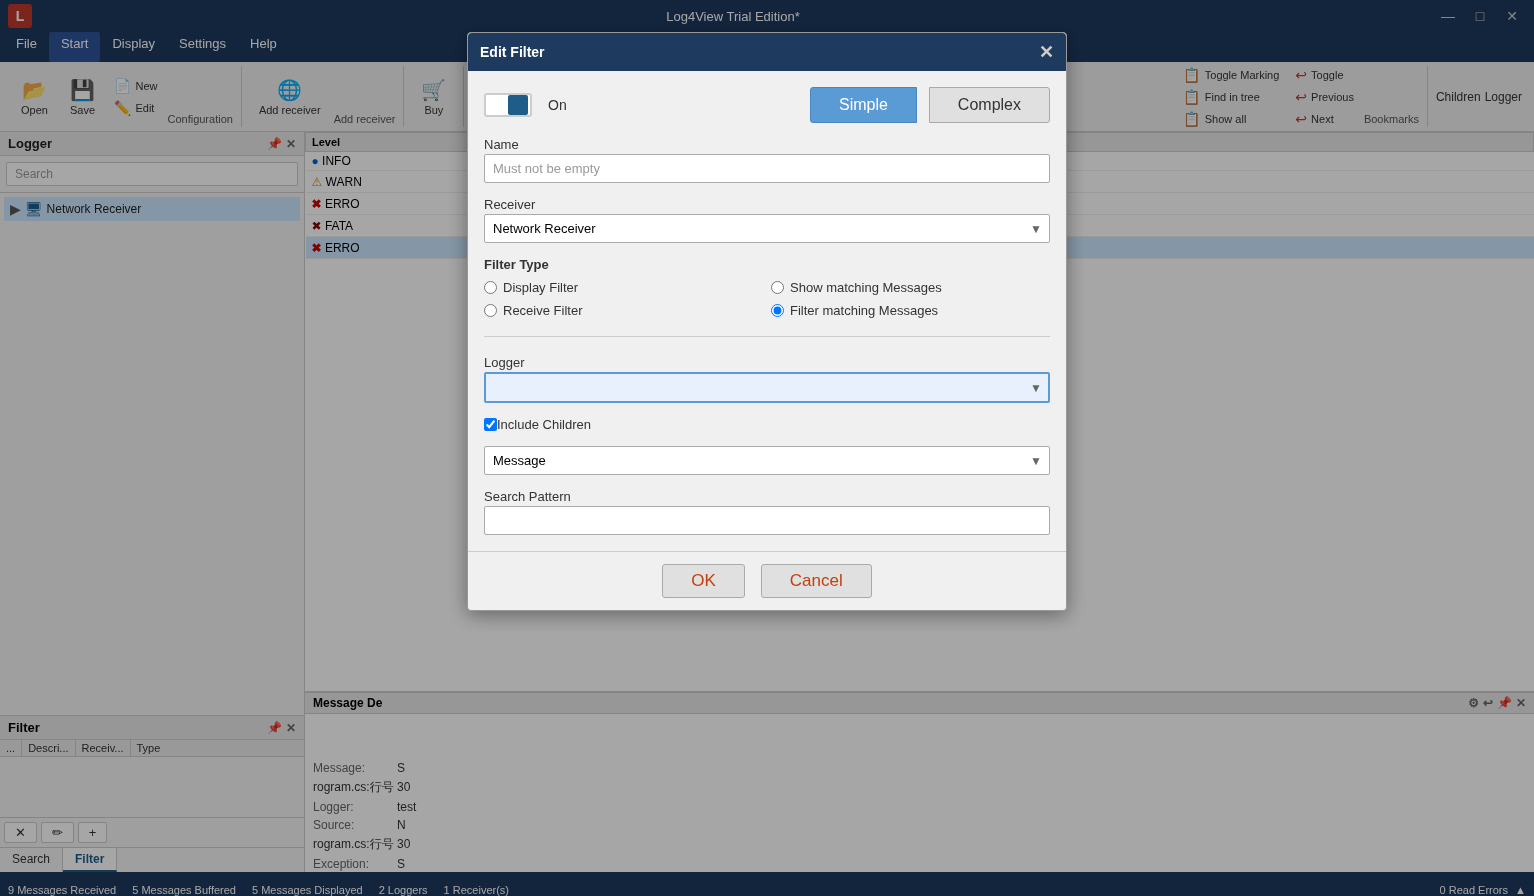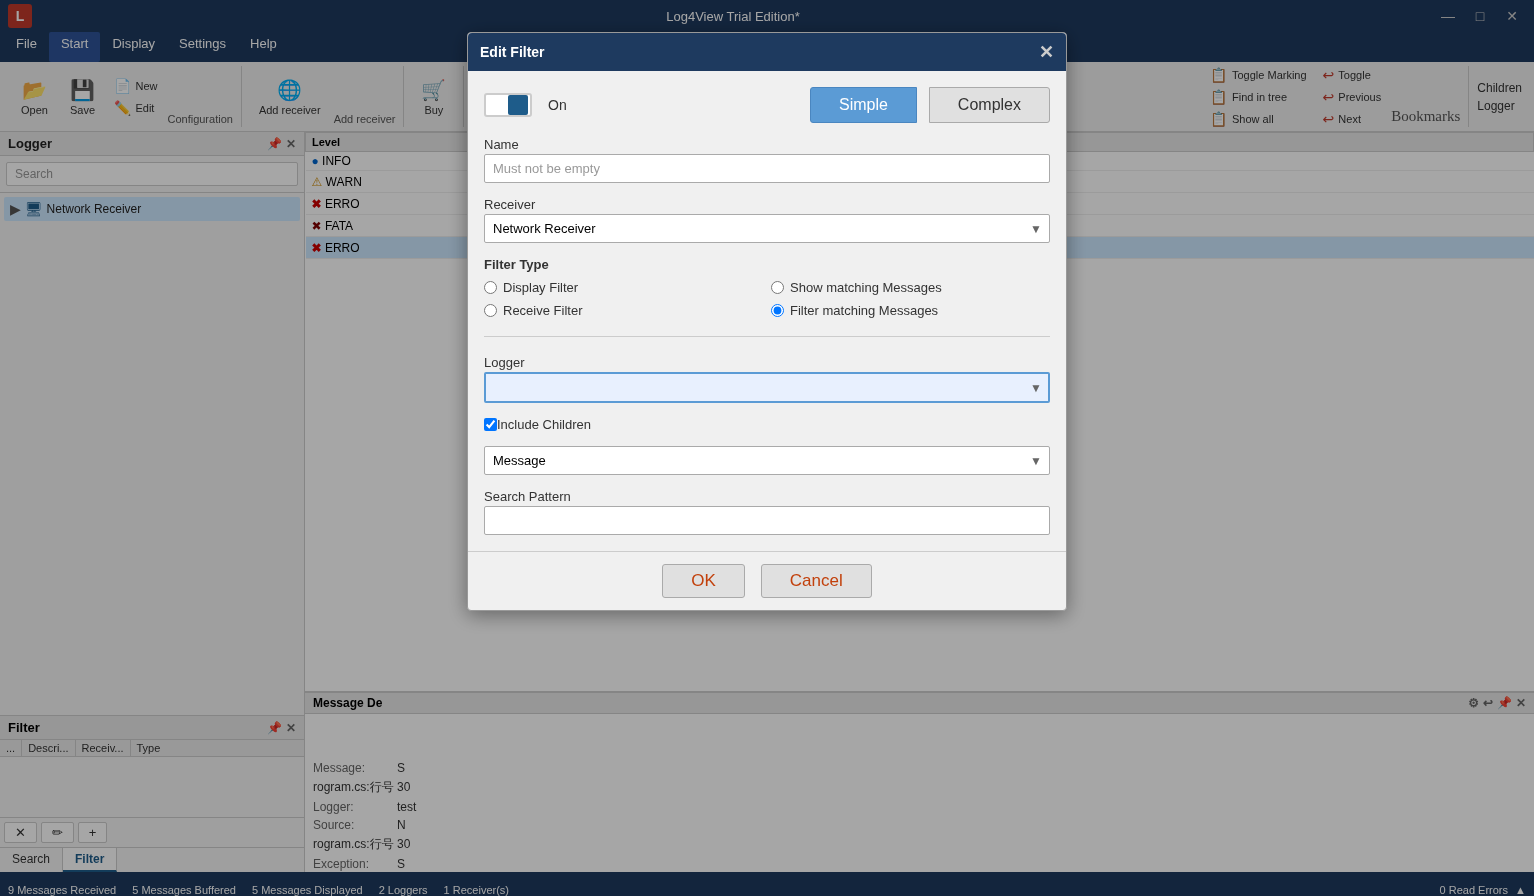--- a/index.html
+++ b/index.html
@@ -358,25 +358,25 @@
       </div>
       <div class="toolbar-sm-btn">
         <span class="icon icon-red">↩</span>
         <span>Previous</span>
       </div>
       <div class="toolbar-sm-btn">
         <span class="icon icon-red">↩</span>
         <span>Next</span>
       </div>
     </div>
-    <div style="font-size:15px;color:#555;align-self:flex-end;padding-bottom:2px;font-family:Liberation Serif, serif;">Bookmarks</div>
+    <div style="font-size:11px;color:#555;align-self:flex-end;padding-bottom:2px;">Bookmarks</div>
   </div>
 
   <div class="toolbar-group">
-    <div style="display:flex;flex-direction:column;gap:4px;">
+    <div style="display:flex;gap:4px;">
       <div style="font-size:12px;color:#333;">Children</div>
       <div style="font-size:12px;color:#333;">Logger</div>
     </div>
   </div>
 </div>
 
 <div class="main-area">
 
   <div class="left-panel">
 

